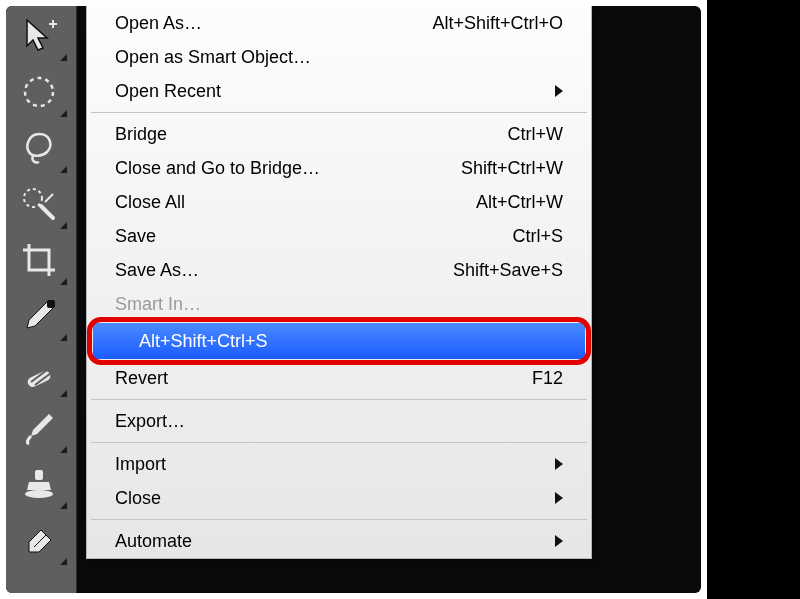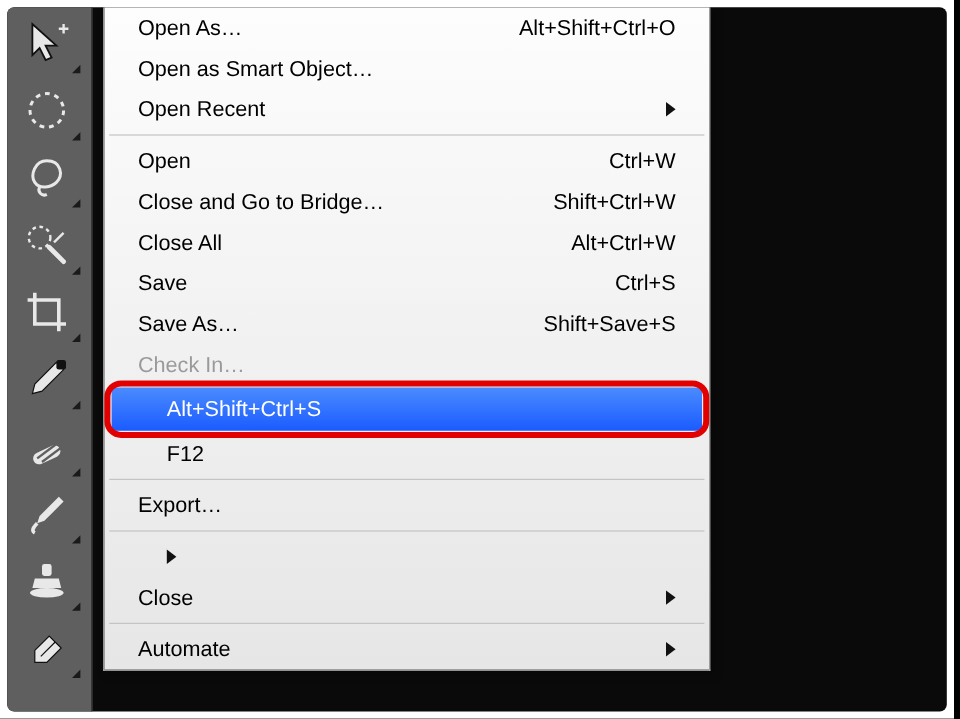--- a/index.html
+++ b/index.html
@@ -10,21 +10,21 @@
     overflow: hidden;
     font-family: "Segoe UI", Tahoma, Verdana, sans-serif;
     font-size: 18px;
     background: #000;
     color: #000;
   }
 
   
   .frame {
     position: relative;
-    width: 795px;
+    width: 707px;
     height: 599px;
     background: #fff;
     box-sizing: border-box;
   }
   .inner {
     position: absolute;
     top: 6px; left: 6px; right: 6px; bottom: 6px;
     background: #0a0a0a;
     border-radius: 6px;
     overflow: hidden;
@@ -241,63 +241,65 @@
         <span class="label">Open as Smart Object…</span>
       </div>
       <div class="row">
         <span class="label">Open Recent</span>
         <span class="sub"></span>
       </div>
 
       <div class="sep"></div>
 
       <div class="row">
-        <span class="label">Open</span>
+        <span class="label">Bridge</span>
         <span class="accel">Ctrl+W</span>
       </div>
       <div class="row">
         <span class="label">Close and Go to Bridge…</span>
         <span class="accel">Shift+Ctrl+W</span>
       </div>
       <div class="row">
         <span class="label">Close All</span>
         <span class="accel">Alt+Ctrl+W</span>
       </div>
       <div class="row">
         <span class="label">Save</span>
         <span class="accel">Ctrl+S</span>
       </div>
       <div class="row">
         <span class="label">Save As…</span>
         <span class="accel">Shift+Save+S</span>
       </div>
       <div class="row disabled">
-        <span class="label">Check In…</span>
+        <span class="label">Smart In…</span>
       </div>
 
       <div class="highlight-wrap">
         <div class="row">
           <span class="accel">Alt+Shift+Ctrl+S</span>
         </div>
         <div class="ring"></div>
       </div>
 
       <div class="row">
+        <span class="label">Revert</span>
         <span class="accel">F12</span>
       </div>
 
       <div class="sep"></div>
 
       <div class="row">
         <span class="label">Export…</span>
       </div>
 
       <div class="sep"></div>
 
       <div class="row">
+        <span class="label">Import</span>
         <span class="sub"></span>
       </div>
       <div class="row">
         <span class="label">Close</span>
         <span class="sub"></span>
       </div>
 
       <div class="sep"></div>
 
       <div class="row">

